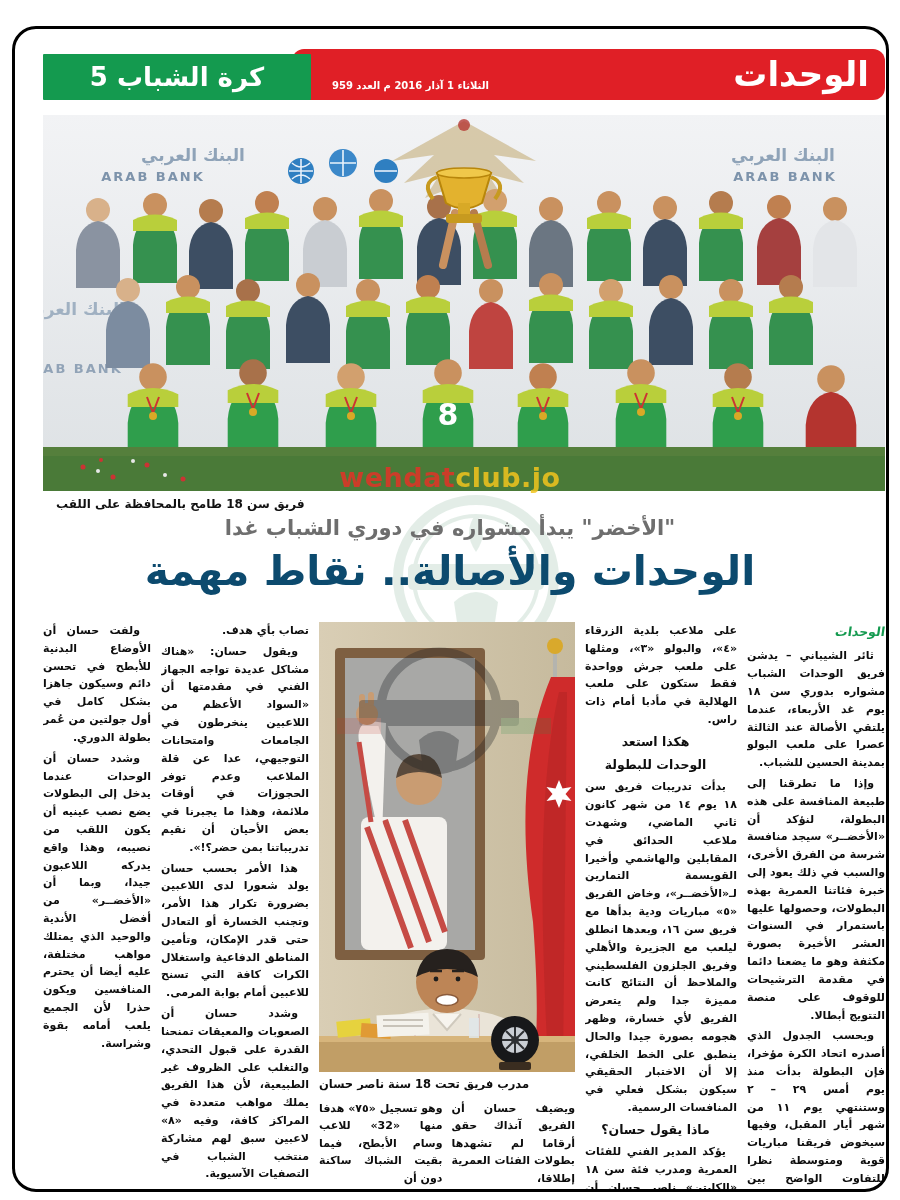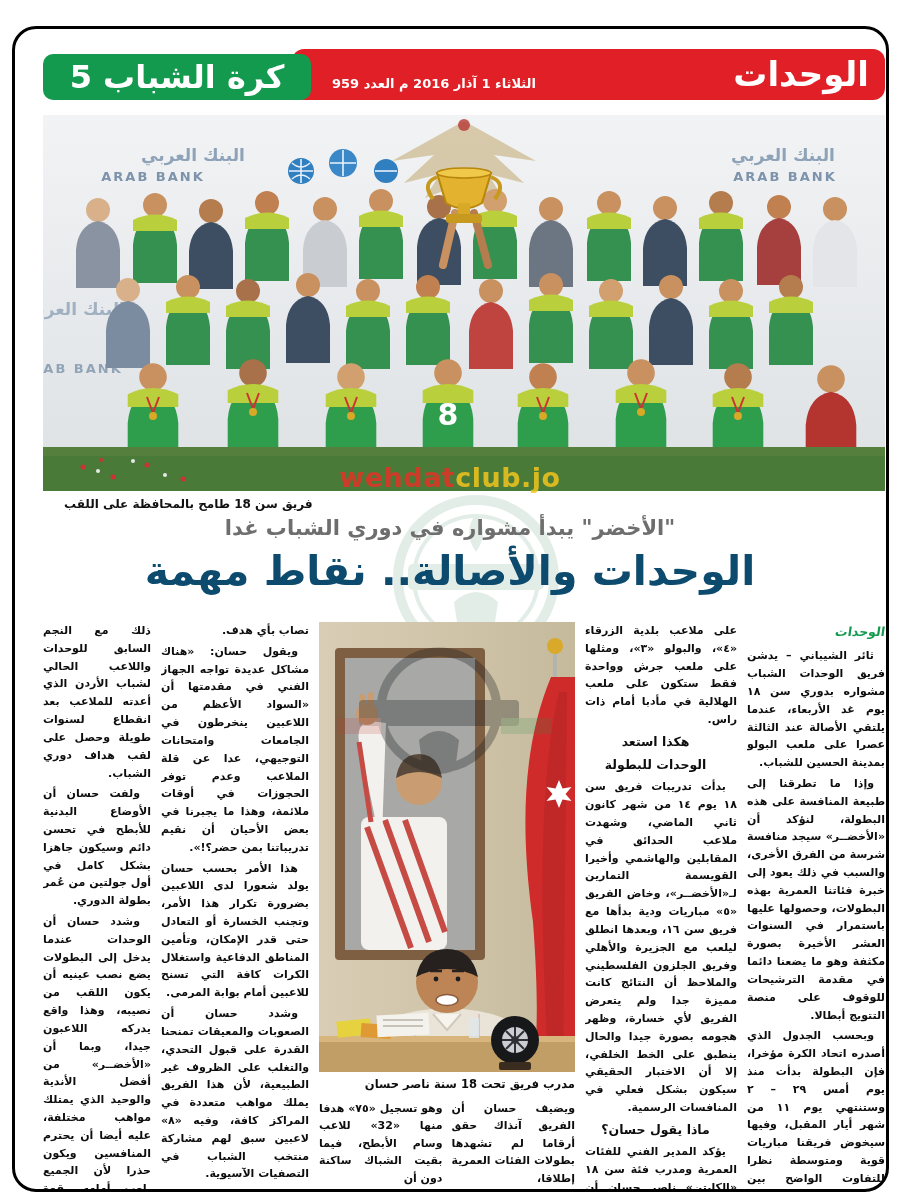--- a/index.html
+++ b/index.html
@@ -4,50 +4,50 @@
 <style>
   html,body{margin:0;padding:0;width:900px;height:1200px;background:#ffffff;
     font-family:"DejaVu Sans","Liberation Sans",sans-serif;}
   .page{position:absolute;inset:0;width:900px;height:1200px;overflow:hidden;direction:rtl;}
   .frame{position:absolute;left:12px;right:11px;top:26px;bottom:8px;border:3px solid #000;
     border-radius:24px;pointer-events:none;z-index:9;}
   
   .red-bar{position:absolute;left:292px;right:15px;top:49px;height:51px;background:#e01f26;
     border-radius:12px;z-index:2;}
   .brand{position:absolute;right:16px;top:1px;color:#fff;font-size:34px;font-weight:900;line-height:48px;}
-  .issue{position:absolute;left:40px;bottom:9px;color:#fff;font-size:13px;font-weight:700;direction:rtl;}
+  .issue{position:absolute;left:40px;bottom:9px;color:#fff;font-size:10px;font-weight:700;direction:rtl;}
   .section-badge{position:absolute;left:43px;top:54px;width:268px;height:46px;background:#149a4f;
-    border-radius:10px;z-index:3;display:flex;align-items:center;justify-content:center;
-    color:#fff;font-size:32px;font-weight:900;direction:rtl;}
+    border-radius:1px;z-index:3;display:flex;align-items:center;justify-content:center;
+    color:#fff;font-size:26px;font-weight:900;direction:rtl;}
   
   .photo{position:absolute;left:43px;top:115px;width:842px;height:376px;overflow:hidden;
     background:#1d4ed8;z-index:1;}
   .photo svg{display:block;}
   .photo-wm{position:absolute;left:0;right:0;top:462px;text-align:center;z-index:4;
     font-size:27px;font-weight:700;letter-spacing:.5px;opacity:.85;direction:ltr;}
   .photo-wm .a{color:#e23327;} .photo-wm .b{color:#f2c51d;}
-  .caption-main{position:absolute;left:64px;top:497px;font-size:12px;font-weight:700;color:#111;
+  .caption-main{position:absolute;left:56px;top:497px;font-size:12px;font-weight:700;color:#111;
     direction:rtl;z-index:5;}
   .logo-wm{position:absolute;left:388px;top:490px;width:176px;height:176px;opacity:.13;z-index:1;}
   
   .kicker{position:absolute;left:0;right:0;top:516px;text-align:center;font-size:21px;font-weight:800;
     color:#6e6e6e;z-index:2;direction:rtl;}
   .headline{position:absolute;left:0;right:0;top:547px;text-align:center;font-size:41px;font-weight:900;
     color:#0c4a6e;z-index:2;direction:rtl;}
   
   .article{position:absolute;left:43px;top:622px;width:842px;height:568px;display:flex;gap:10px;
     direction:rtl;overflow:hidden;z-index:2;}
   .col{font-size:11px;font-weight:700;line-height:1.62;text-align:justify;color:#0d0d0d;overflow:hidden;}
   .c1{width:138px;} .c2{width:152px;} .cm{width:256px;} .c4{width:148px;} .c5{flex:1;}
   .col p{margin:0 0 3px;text-indent:11px;}
   .col p.noindent{text-indent:0;}
   .tag{color:#149a4f;font-size:12.5px;font-weight:900;margin:0 0 5px;transform:skewX(-8deg);width:60px;}
   .subhead{text-align:center;font-size:12.5px;font-weight:700;margin:6px 0 2px;text-indent:0;}
   .coach{width:256px;height:450px;overflow:hidden;position:relative;background:#d2c7ad;}
-  .coach-caption{text-align:right;font-size:11.5px;font-weight:800;margin:3px 0 6px;}
+  .coach-caption{text-align:left;font-size:11.5px;font-weight:800;margin:3px 0 6px;}
   .minis{display:flex;gap:9px;direction:rtl;}
   .mini{flex:1;font-size:11px;font-weight:700;line-height:1.6;text-align:justify;overflow:hidden;}
   svg text{font-family:"DejaVu Sans","Liberation Sans",sans-serif;}
   .bank-ar{fill:#8fa3b8;font-size:17px;font-weight:bold;}
   .bank-en{fill:#7d93ab;font-size:13px;font-weight:bold;letter-spacing:2px;}
   .num8{fill:#ffffff;font-size:30px;font-weight:bold;}
 </style>
 </head>
 <body>
 
@@ -301,20 +301,19 @@
 
     <div class="col c4">
       <p class="noindent">تصاب بأي هدف.</p>
       <p>ويقول حسان: «هناك مشاكل عديدة تواجه الجهاز الفني في مقدمتها أن «السواد الأعظم من اللاعبين ينخرطون في الجامعات وامتحانات التوجيهي، عدا عن قلة الملاعب وعدم توفر الحجوزات في أوقات ملائمة، وهذا ما يجبرنا في بعض الأحيان أن نقيم تدريباتنا بمن حضر؟!».</p>
       <p>هذا الأمر بحسب حسان يولد شعورا لدى اللاعبين بضرورة تكرار هذا الأمر، وتجنب الخسارة أو التعادل حتى قدر الإمكان، وتأمين المناطق الدفاعية واستغلال الكرات كافة التي تسنح للاعبين أمام بوابة المرمى.</p>
       <p>وشدد حسان أن الصعوبات والمعيقات تمنحنا القدرة على قبول التحدي، والتغلب على الظروف غير الطبيعية، لأن هذا الفريق يملك مواهب متعددة في المراكز كافة، وفيه «٨» لاعبين سبق لهم مشاركة منتخب الشباب في التصفيات الآسيوية.</p>
       <p>وعن المهاجم وسام الأبطح قال:« هذا اللاعب يمتلك قدرات تهديفية مميزة رغم انقطاعه عن التدريبات في الفترة السابقة، لكنه يبقى ابن النادي وآثرت عودته من جديد لأني أجد فيه اللاعب القادر على حل المشاكل الهجومية، وسبق لي أن فعلت</p>
     </div>
 
     <div class="col c5">
-      <p class="noindent">ذلك مع النجم السابق للوحدات واللاعب الحالي لشباب الأردن الذي أعدته للملاعب بعد انقطاع لسنوات طويلة وحصل على لقب هداف دوري الشباب.</p>
       <p>ولفت حسان أن الأوضاع البدنية للأبطح في تحسن دائم وسيكون جاهزا بشكل كامل في أول جولتين من عُمر بطولة الدوري.</p>
       <p>وشدد حسان أن الوحدات عندما يدخل إلى البطولات يضع نصب عينيه أن يكون اللقب من نصيبه، وهذا واقع يدركه اللاعبون جيدا، وبما أن «الأخضــر» من أفضل الأندية والوحيد الذي يمتلك مواهب مختلفة، عليه أيضا أن يحترم المنافسين ويكون حذرا لأن الجميع يلعب أمامه بقوة وشراسة.</p>
 
     </div>
 
   </div>
 </div>
 
 </body></html>

